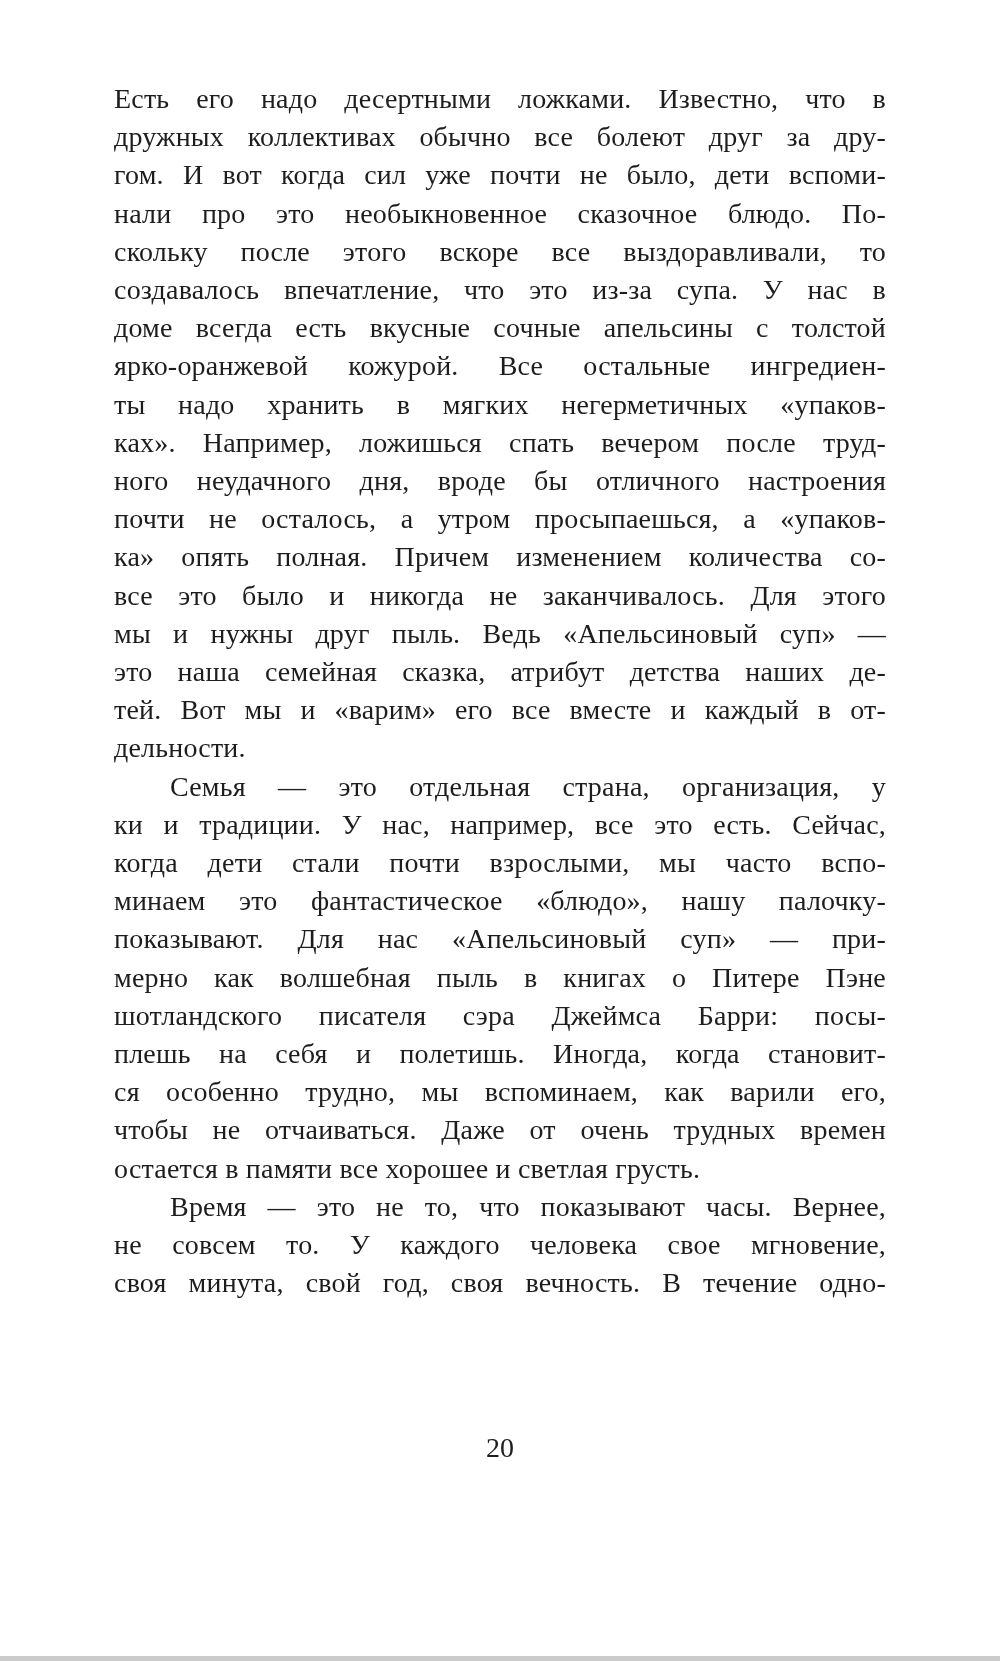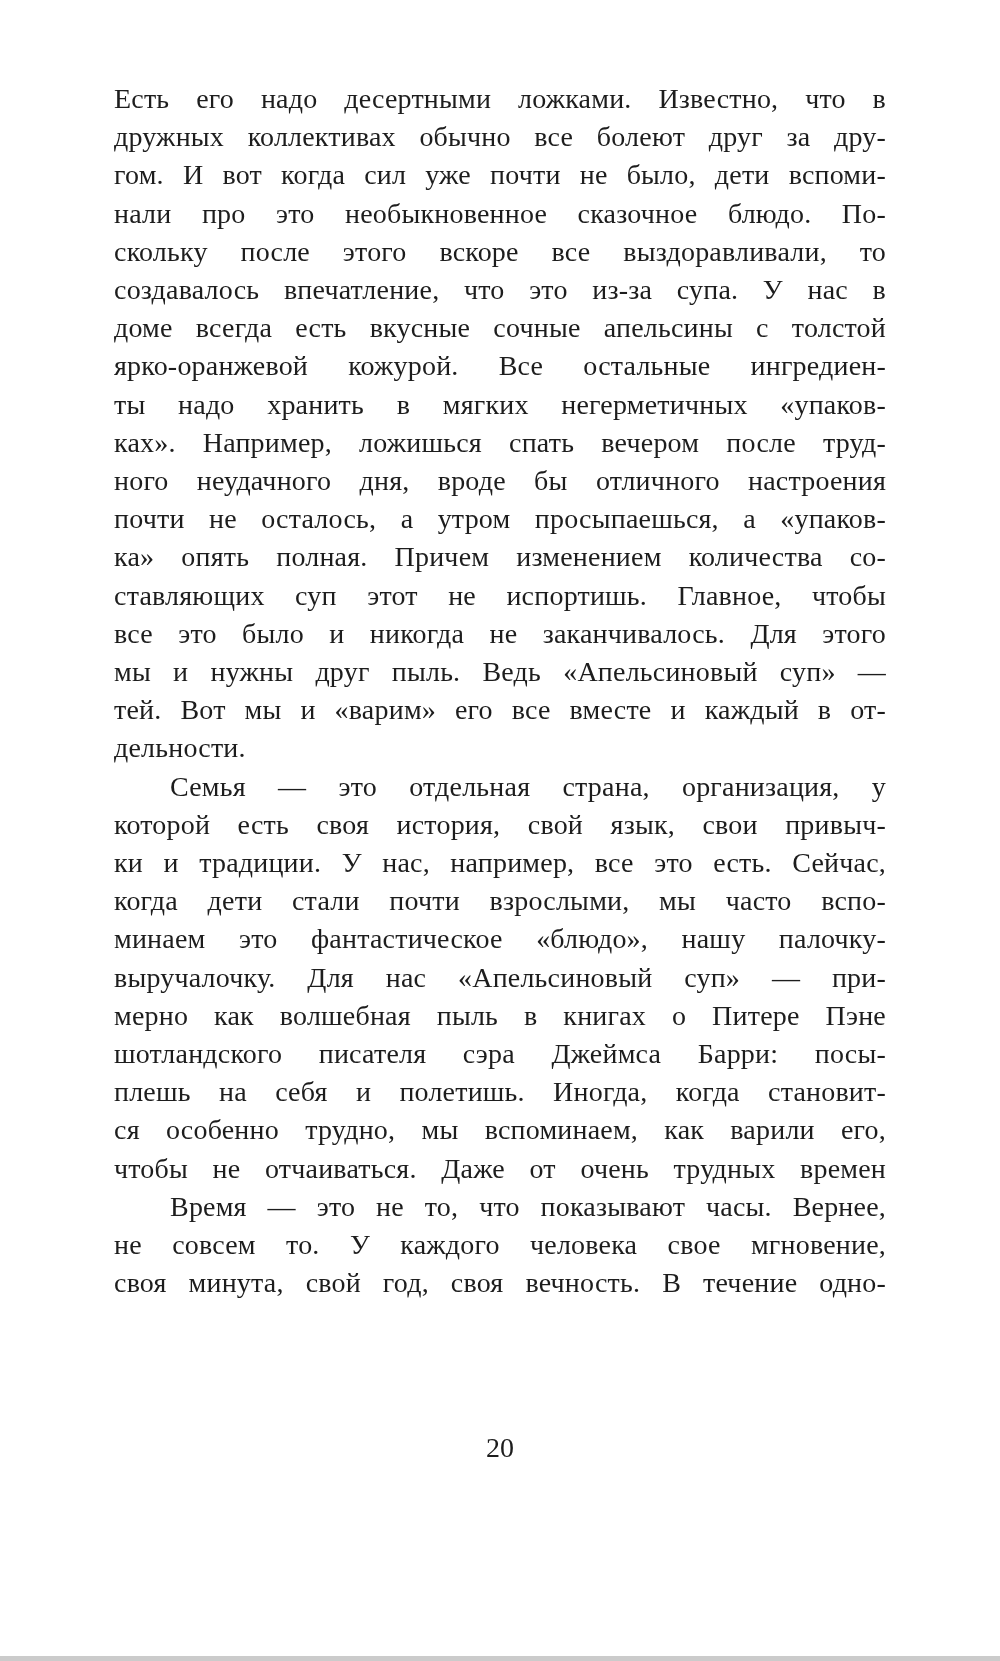--- a/index.html
+++ b/index.html
@@ -58,35 +58,35 @@
       <div class="line">нали про это необыкновенное сказочное блюдо. По-</div>
       <div class="line">скольку после этого вскоре все выздоравливали, то</div>
       <div class="line">создавалось впечатление, что это из-за супа. У нас в</div>
       <div class="line">доме всегда есть вкусные сочные апельсины с толстой</div>
       <div class="line">ярко-оранжевой кожурой. Все остальные ингредиен-</div>
       <div class="line">ты надо хранить в мягких негерметичных «упаков-</div>
       <div class="line">ках». Например, ложишься спать вечером после труд-</div>
       <div class="line">ного неудачного дня, вроде бы отличного настроения</div>
       <div class="line">почти не осталось, а утром просыпаешься, а «упаков-</div>
       <div class="line">ка» опять полная. Причем изменением количества со-</div>
-      <div class="line">ставляющих суп этот не испортишь. Главное, чтобы</div>
       <div class="line">все это было и никогда не заканчивалось. Для этого</div>
       <div class="line">мы и нужны друг пыль. Ведь «Апельсиновый суп» —</div>
+      <div class="line">это наша семейная сказка, атрибут детства наших де-</div>
       <div class="line">тей. Вот мы и «варим» его все вместе и каждый в от-</div>
       <div class="line last">дельности.</div>
       <div class="line indent">Семья — это отдельная страна, организация, у</div>
-      <div class="line">которой есть своя история, свой язык, свои привыч-</div>
       <div class="line">ки и традиции. У нас, например, все это есть. Сейчас,</div>
       <div class="line">когда дети стали почти взрослыми, мы часто вспо-</div>
       <div class="line">минаем это фантастическое «блюдо», нашу палочку-</div>
-      <div class="line">выручалочку. Для нас «Апельсиновый суп» — при-</div>
+      <div class="line">показывают. Для нас «Апельсиновый суп» — при-</div>
       <div class="line">мерно как волшебная пыль в книгах о Питере Пэне</div>
       <div class="line">шотландского писателя сэра Джеймса Барри: посы-</div>
       <div class="line">плешь на себя и полетишь. Иногда, когда становит-</div>
       <div class="line">ся особенно трудно, мы вспоминаем, как варили его,</div>
       <div class="line">чтобы не отчаиваться. Даже от очень трудных времен</div>
+      <div class="line last">остается в памяти все хорошее и светлая грусть.</div>
       <div class="line indent">Время — это не то, что показывают часы. Вернее,</div>
       <div class="line">не совсем то. У каждого человека свое мгновение,</div>
       <div class="line">своя минута, свой год, своя вечность. В течение одно-</div>
     </div>
   <div class="page-number">20</div>
   <div class="scan-edge"></div>
 </div>
 
 </body></html>

